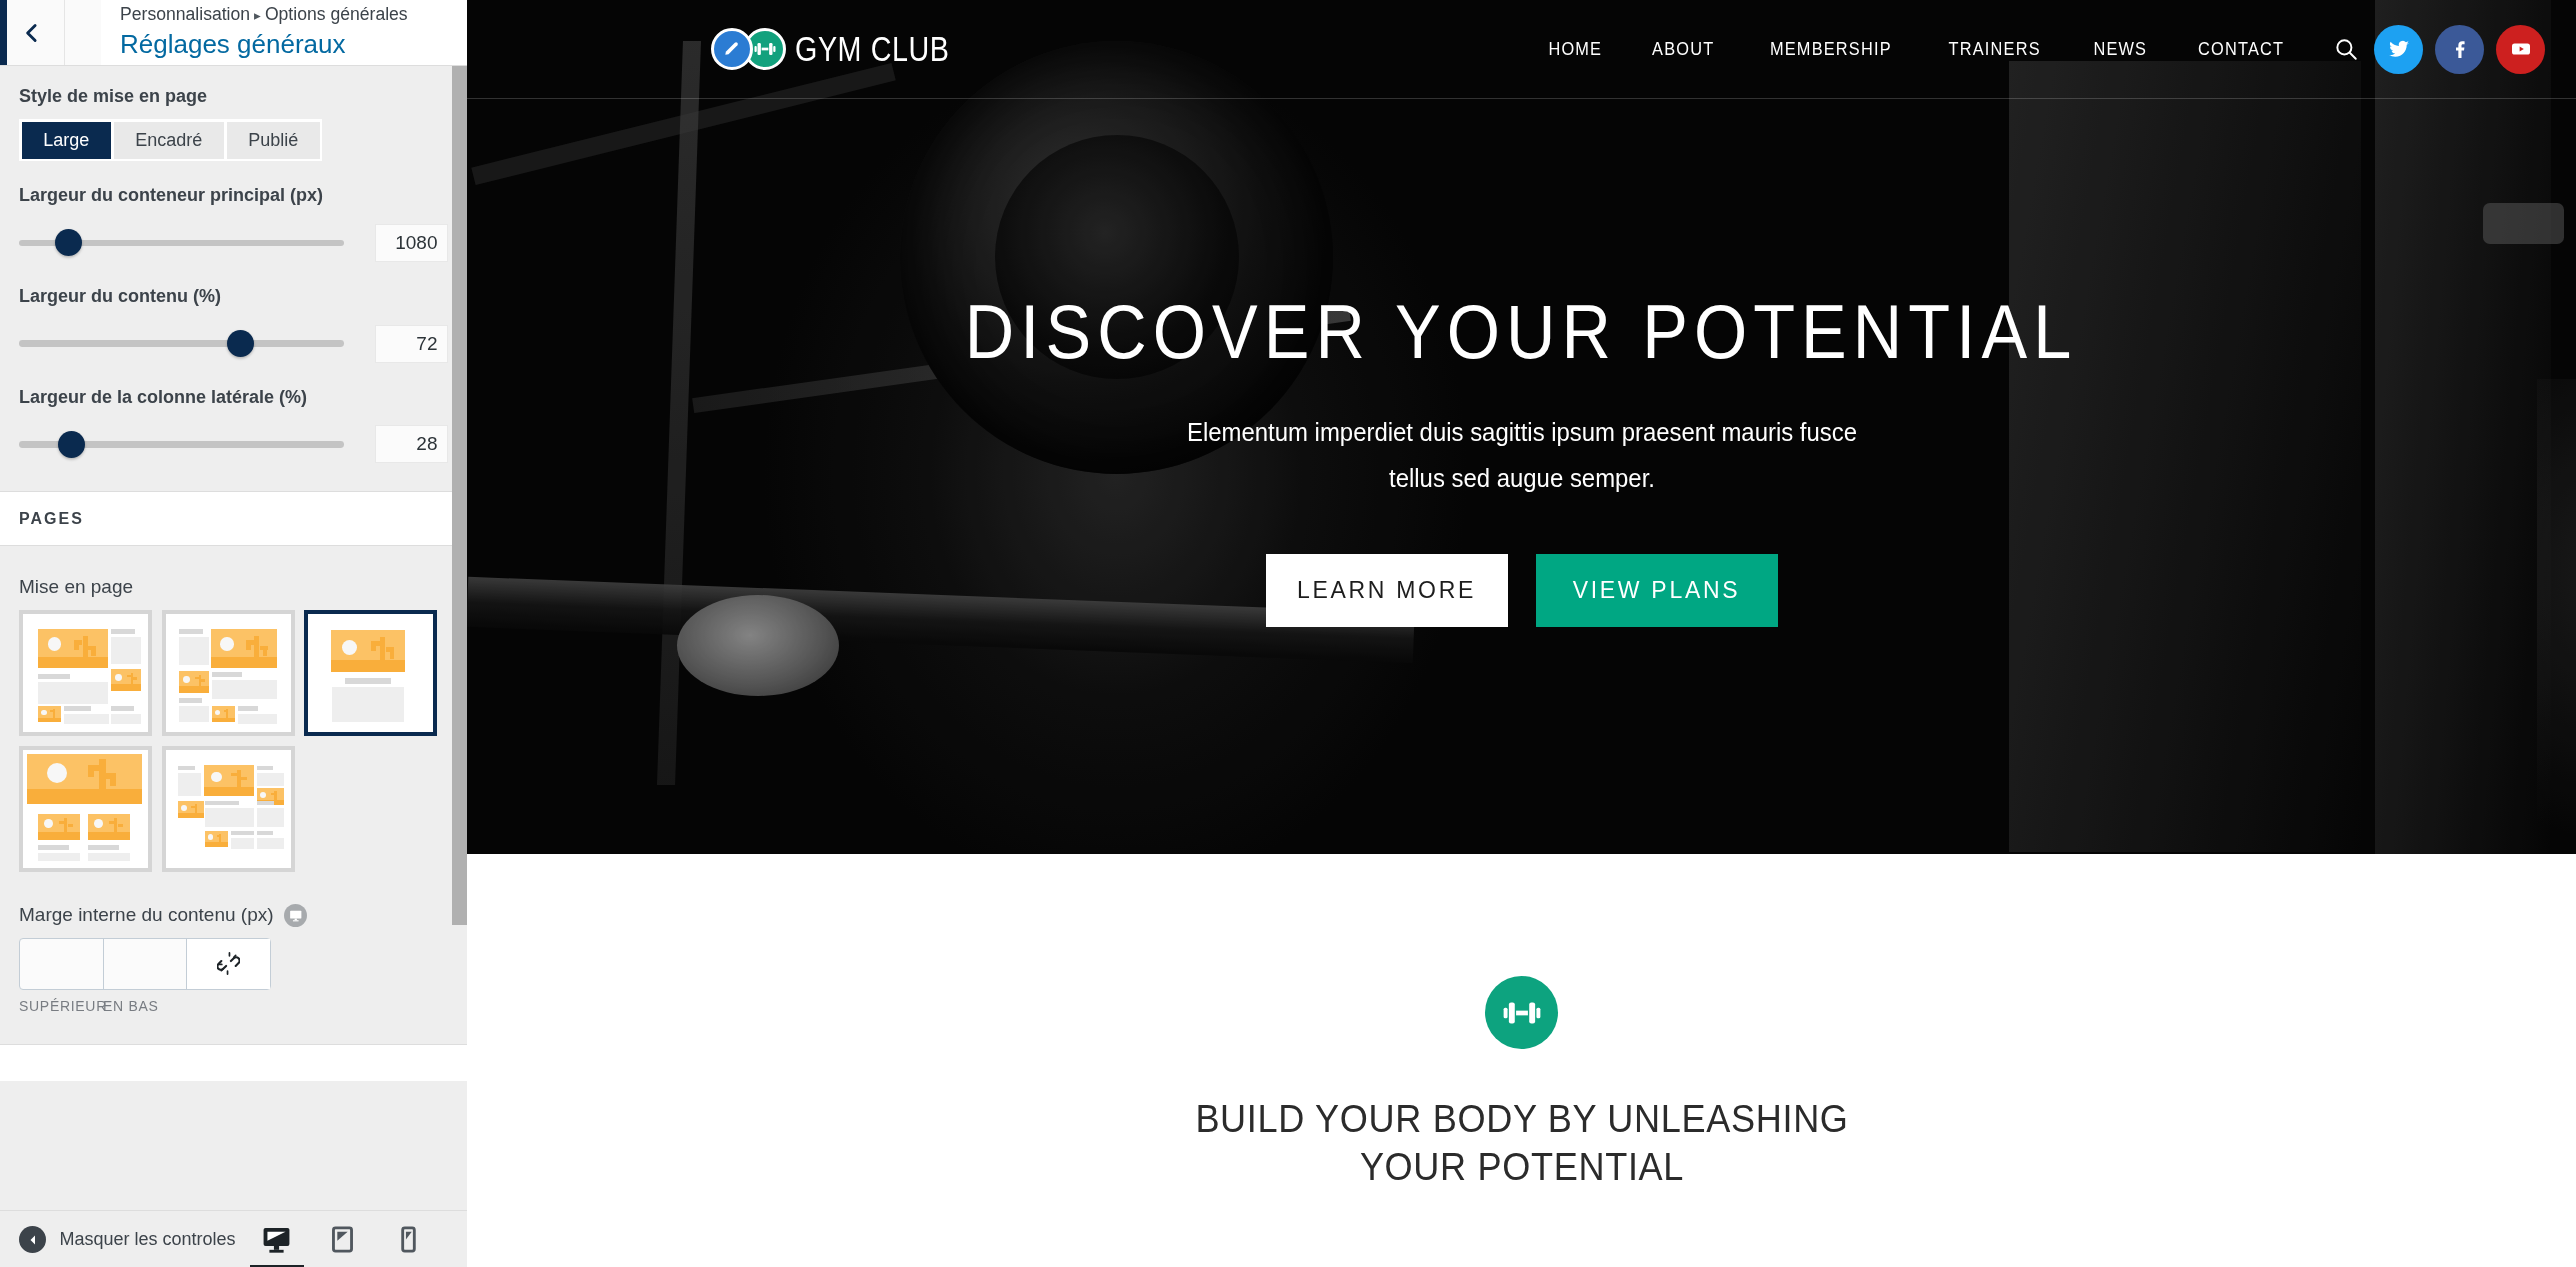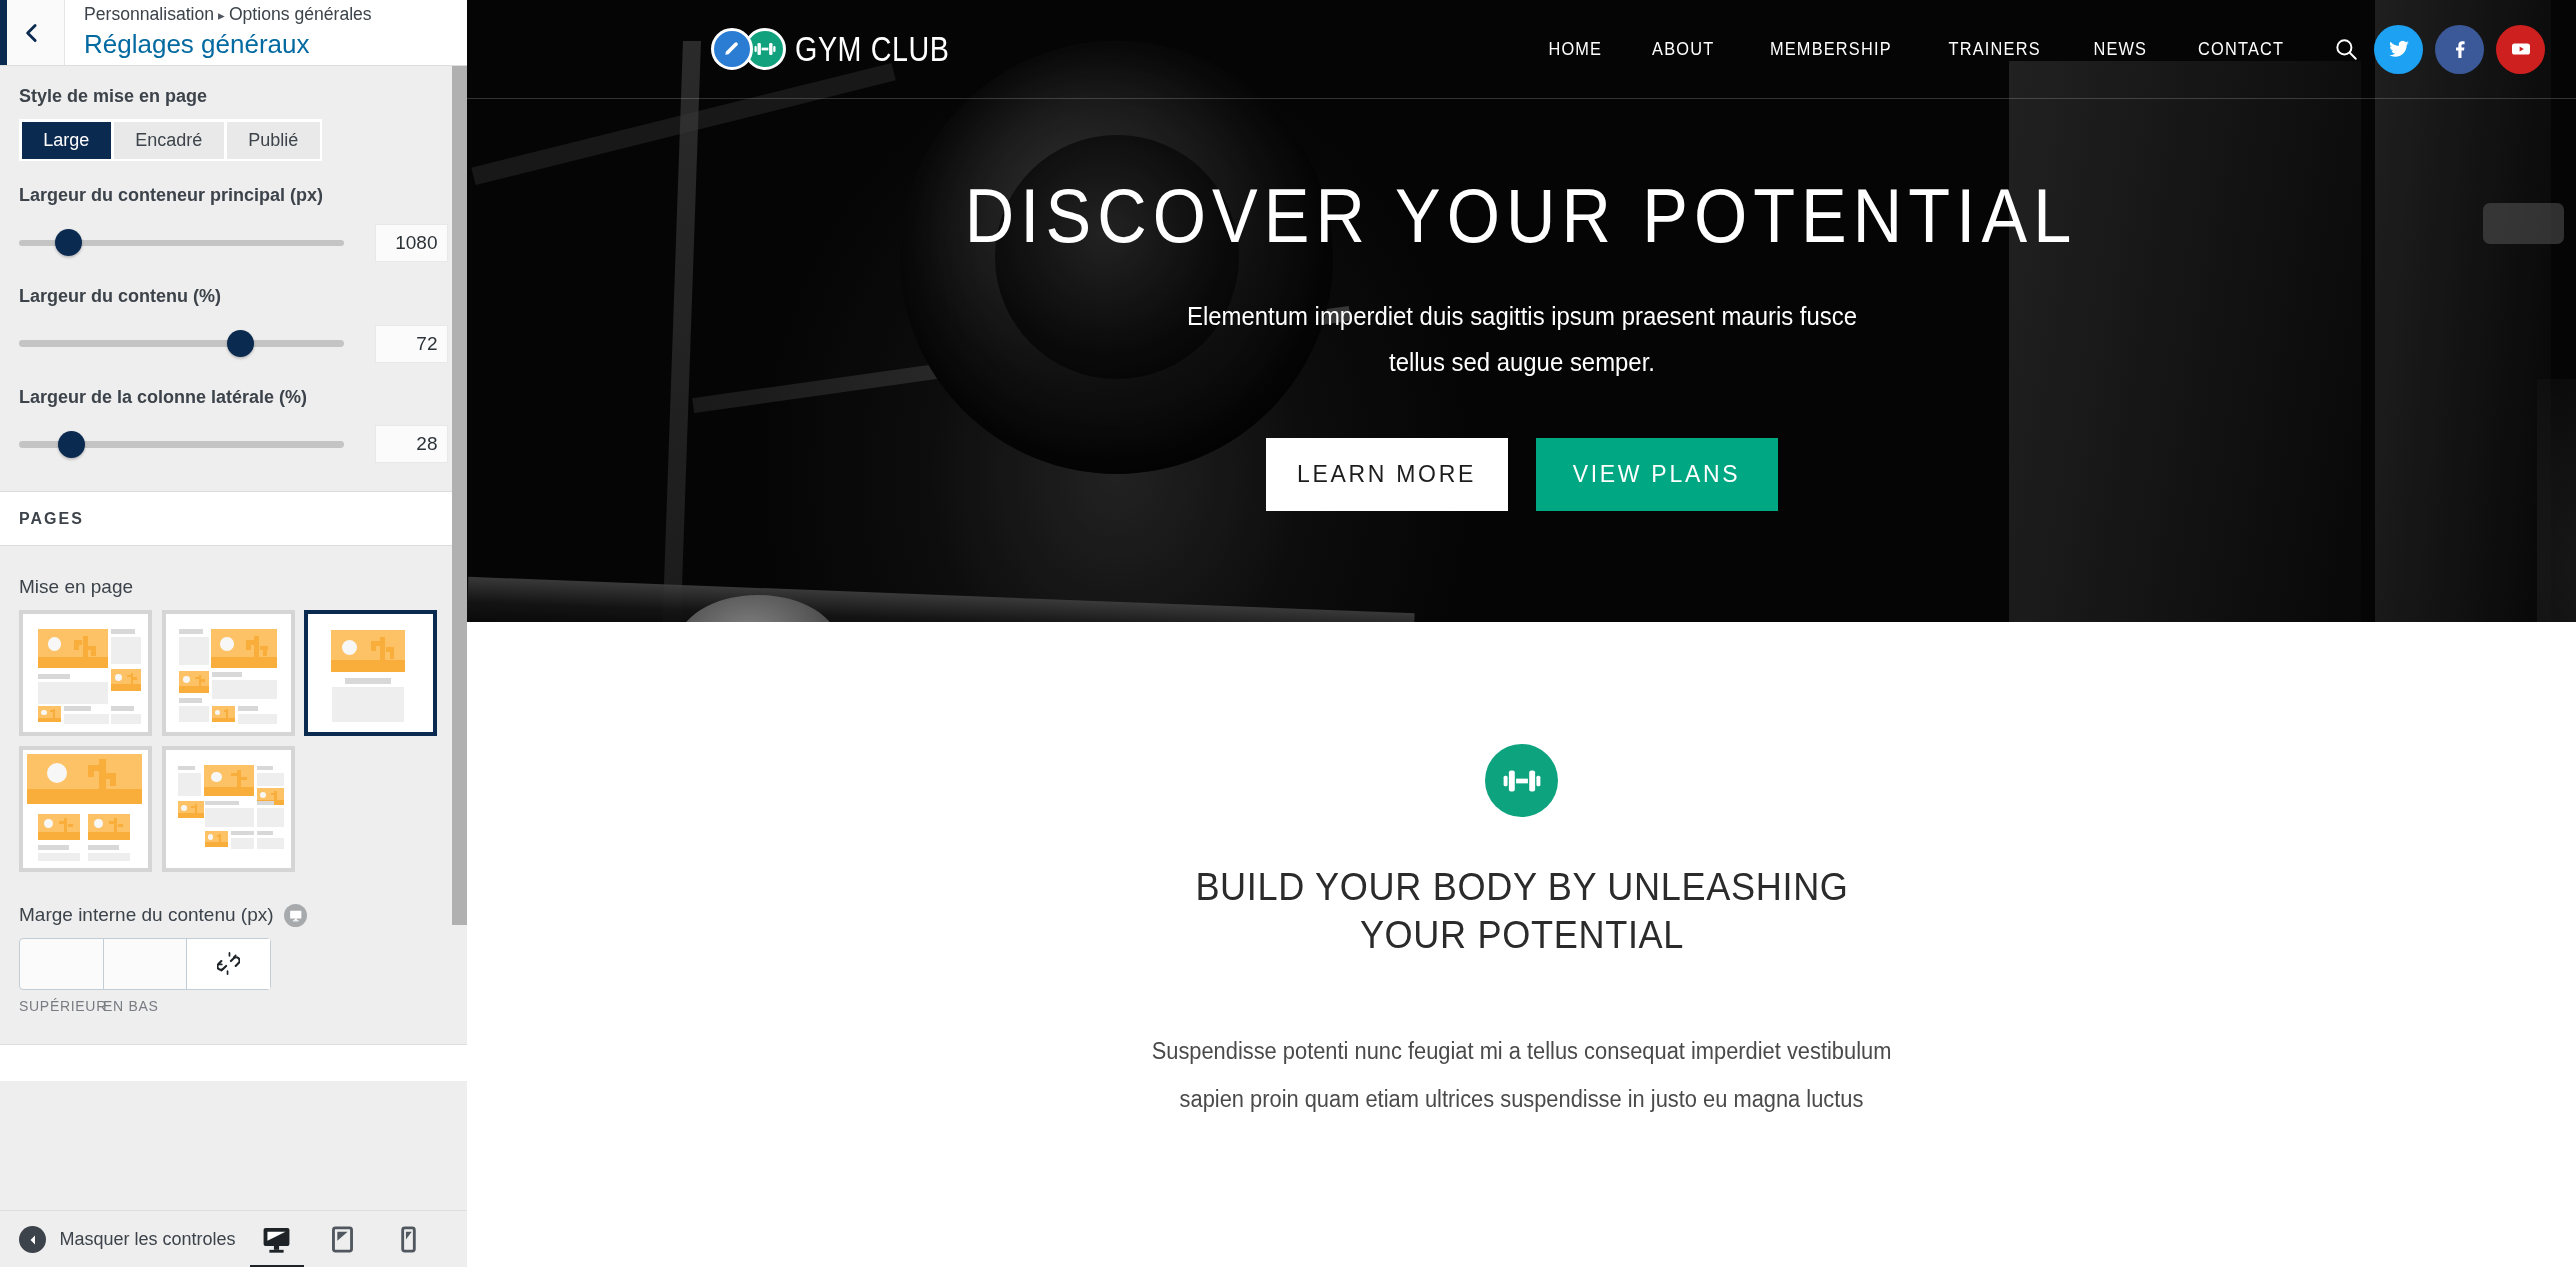--- a/index.html
+++ b/index.html
@@ -39,20 +39,21 @@
     border-radius: 4px; color: #a7aaad;
     font-size: 20px; font-family: "Liberation Sans", sans-serif;
     cursor: default;
   }
 
   .cz-header {
     height: 66px; background: #fafafa;
     border-bottom: 1.4px solid #dddddd;
     display: flex; align-items: stretch; position: relative;
     flex: 0 0 66px;
+    gap: 36px;
   }
   .cz-header::before {
     content: ""; position: absolute; left: 0; top: 0;
     width: 6.8px; height: 100%; background: #0a2a4f;
   }
   .cz-back {
     width: 65px; display: flex; align-items: center; justify-content: center;
     border-right: 1.4px solid #e5e5e5; cursor: pointer;
   }
   .cz-back svg { width: 17.6px; height: 20px; }
@@ -162,21 +163,21 @@
   .cz-hide-label { font-size: 18px; color: #3c434a; }
   .cz-devices { margin-left: auto; display: flex; gap: 35px; align-items: center; padding-right: 24px;}
   .dev { cursor: pointer; position: relative; display:flex; flex-direction: column; align-items:center;}
   .dev svg { width: 31px; height: 31px; }
   .dev .ind { position: absolute; bottom: -16px; width: 54px; height: 6px; background: #1d2327; display: none; }
   .dev.active .ind { display: block; }
 
   
   .preview { flex: 1; height: 1268px; position: relative; overflow: hidden; background: #ffffff; }
   .hero {
-    height: 622px; position: relative; overflow: hidden;
+    height: 854px; position: relative; overflow: hidden;
     background: #b91c1c;
   }
   .hero-photo { position: absolute; inset: 0; }
   .hero-photo .plate {
     position: absolute; border-radius: 50%;
   }
   .hero-overlay { position: absolute; inset: 0; background: rgba(0,0,0,0.18); }
 
   .site-header {
     position: absolute; top: 0; left: 0; right: 0; height: 99px;

